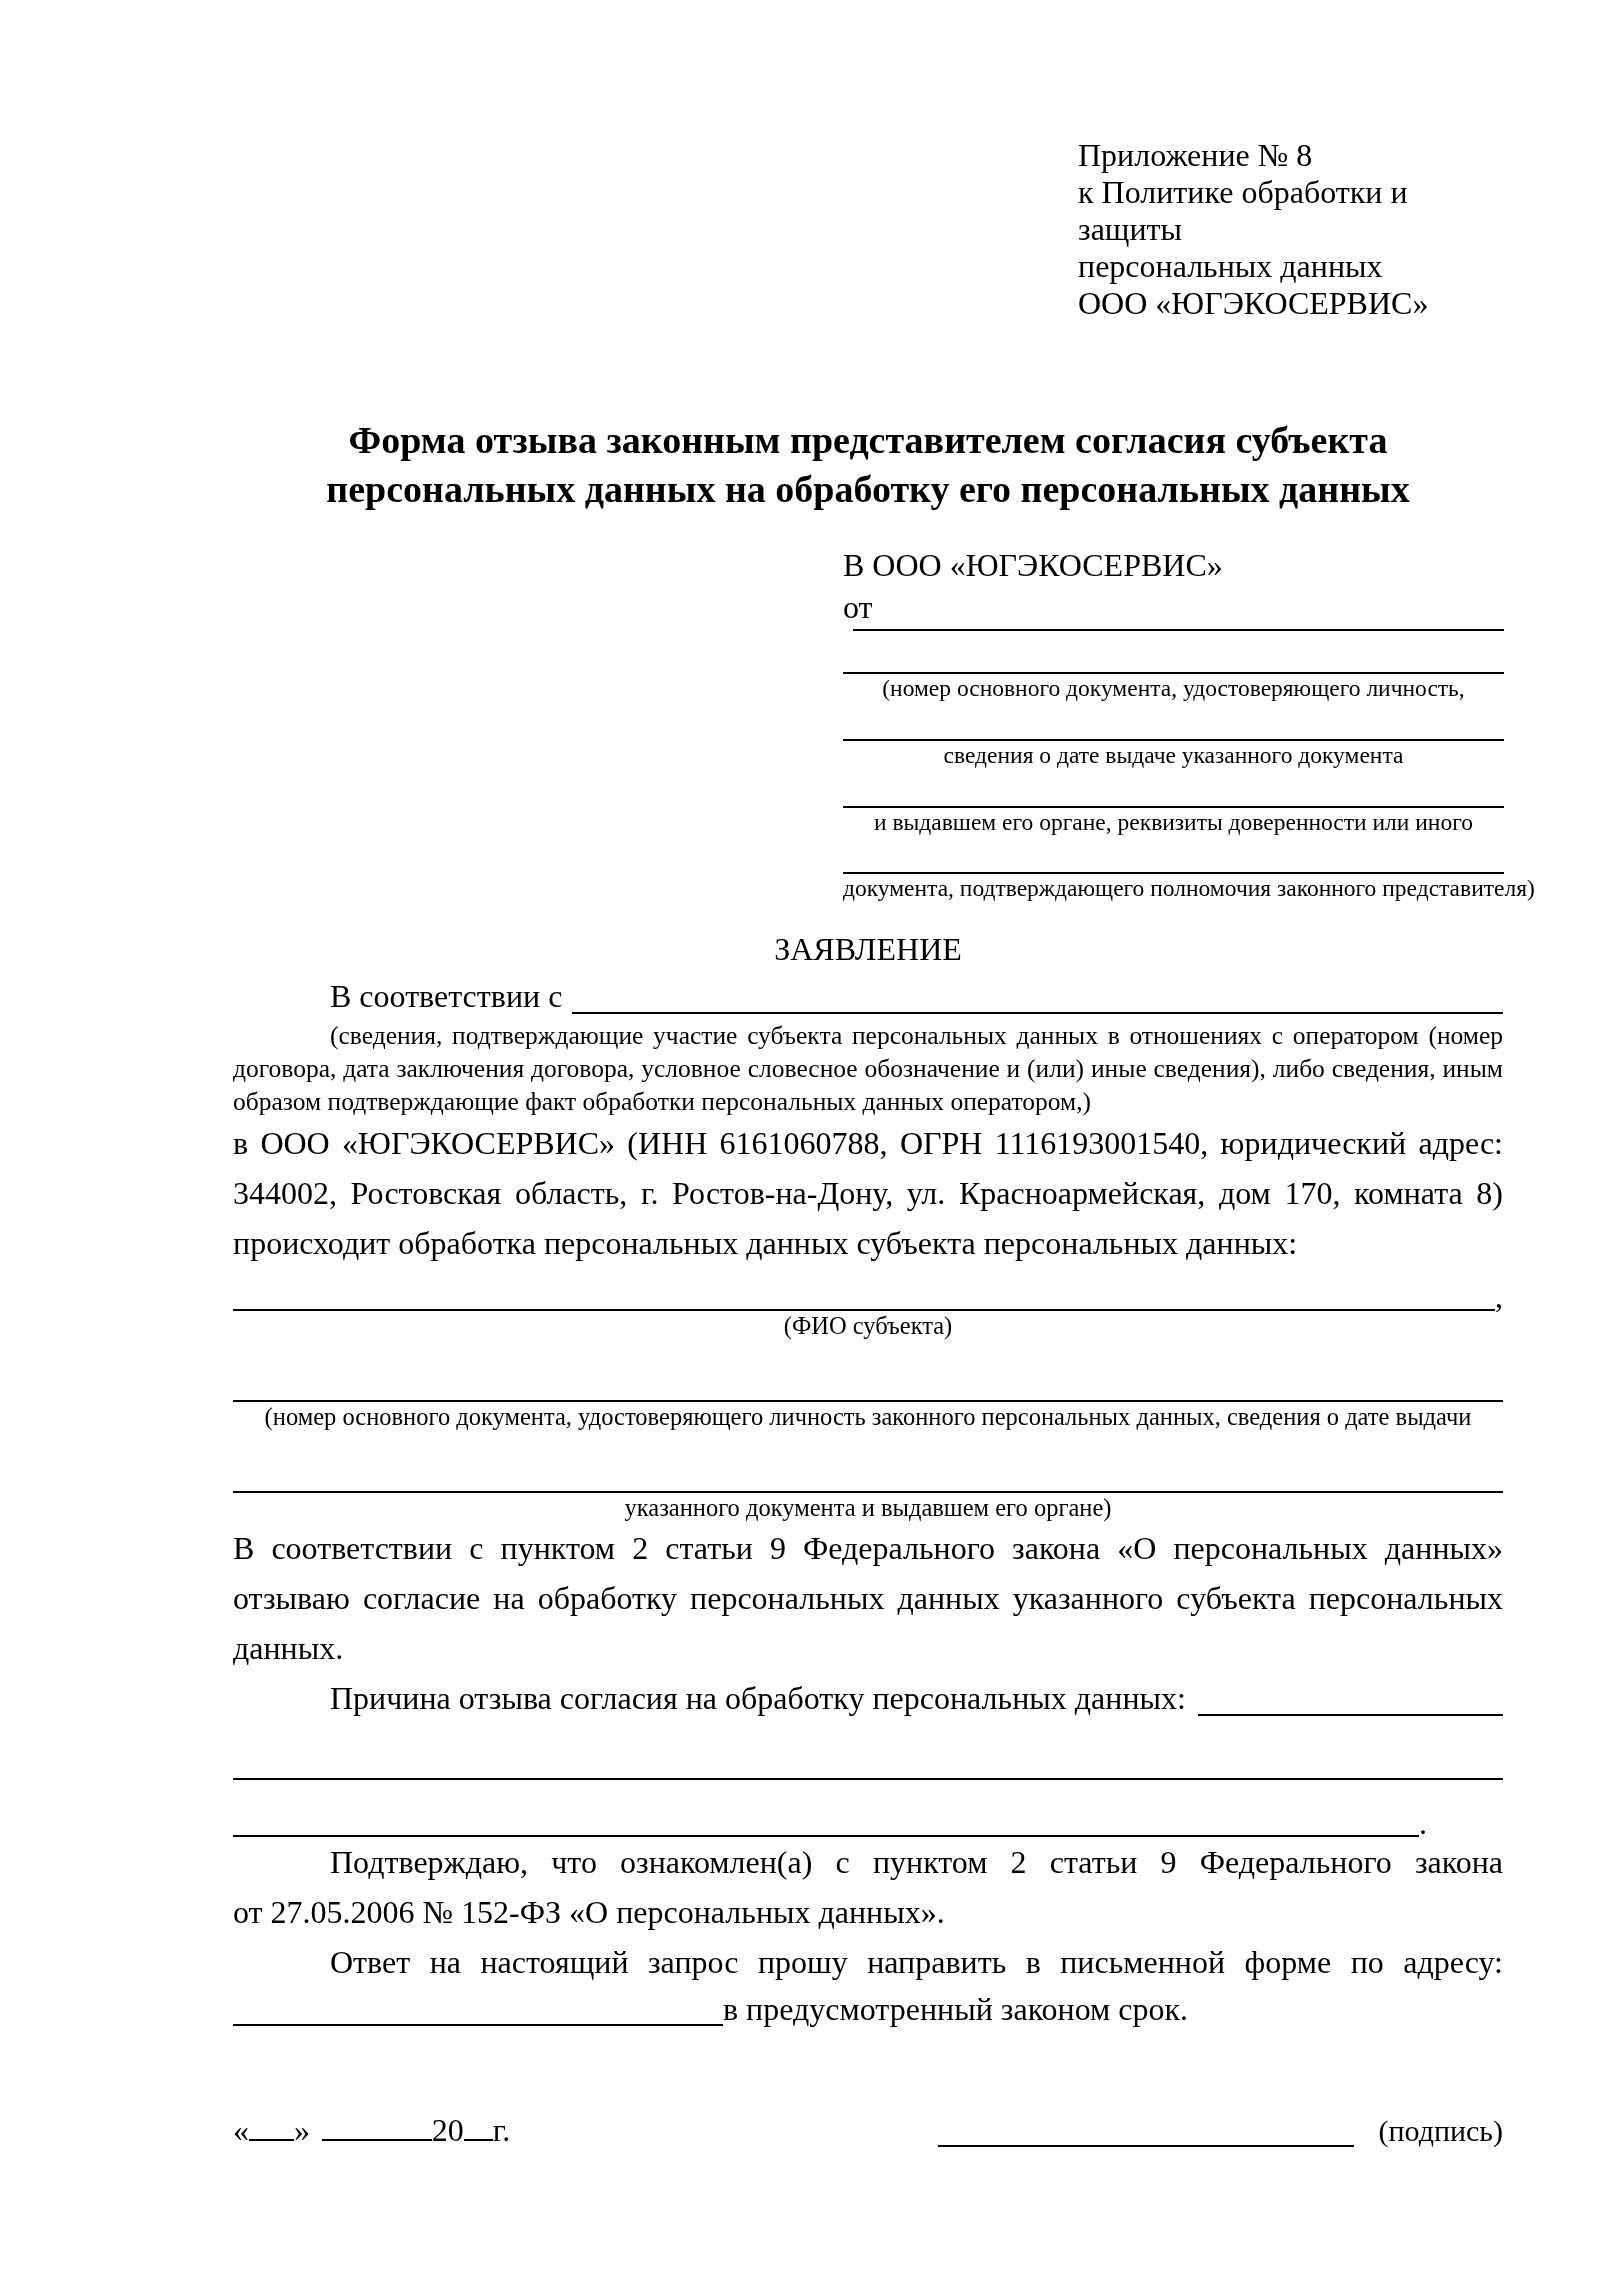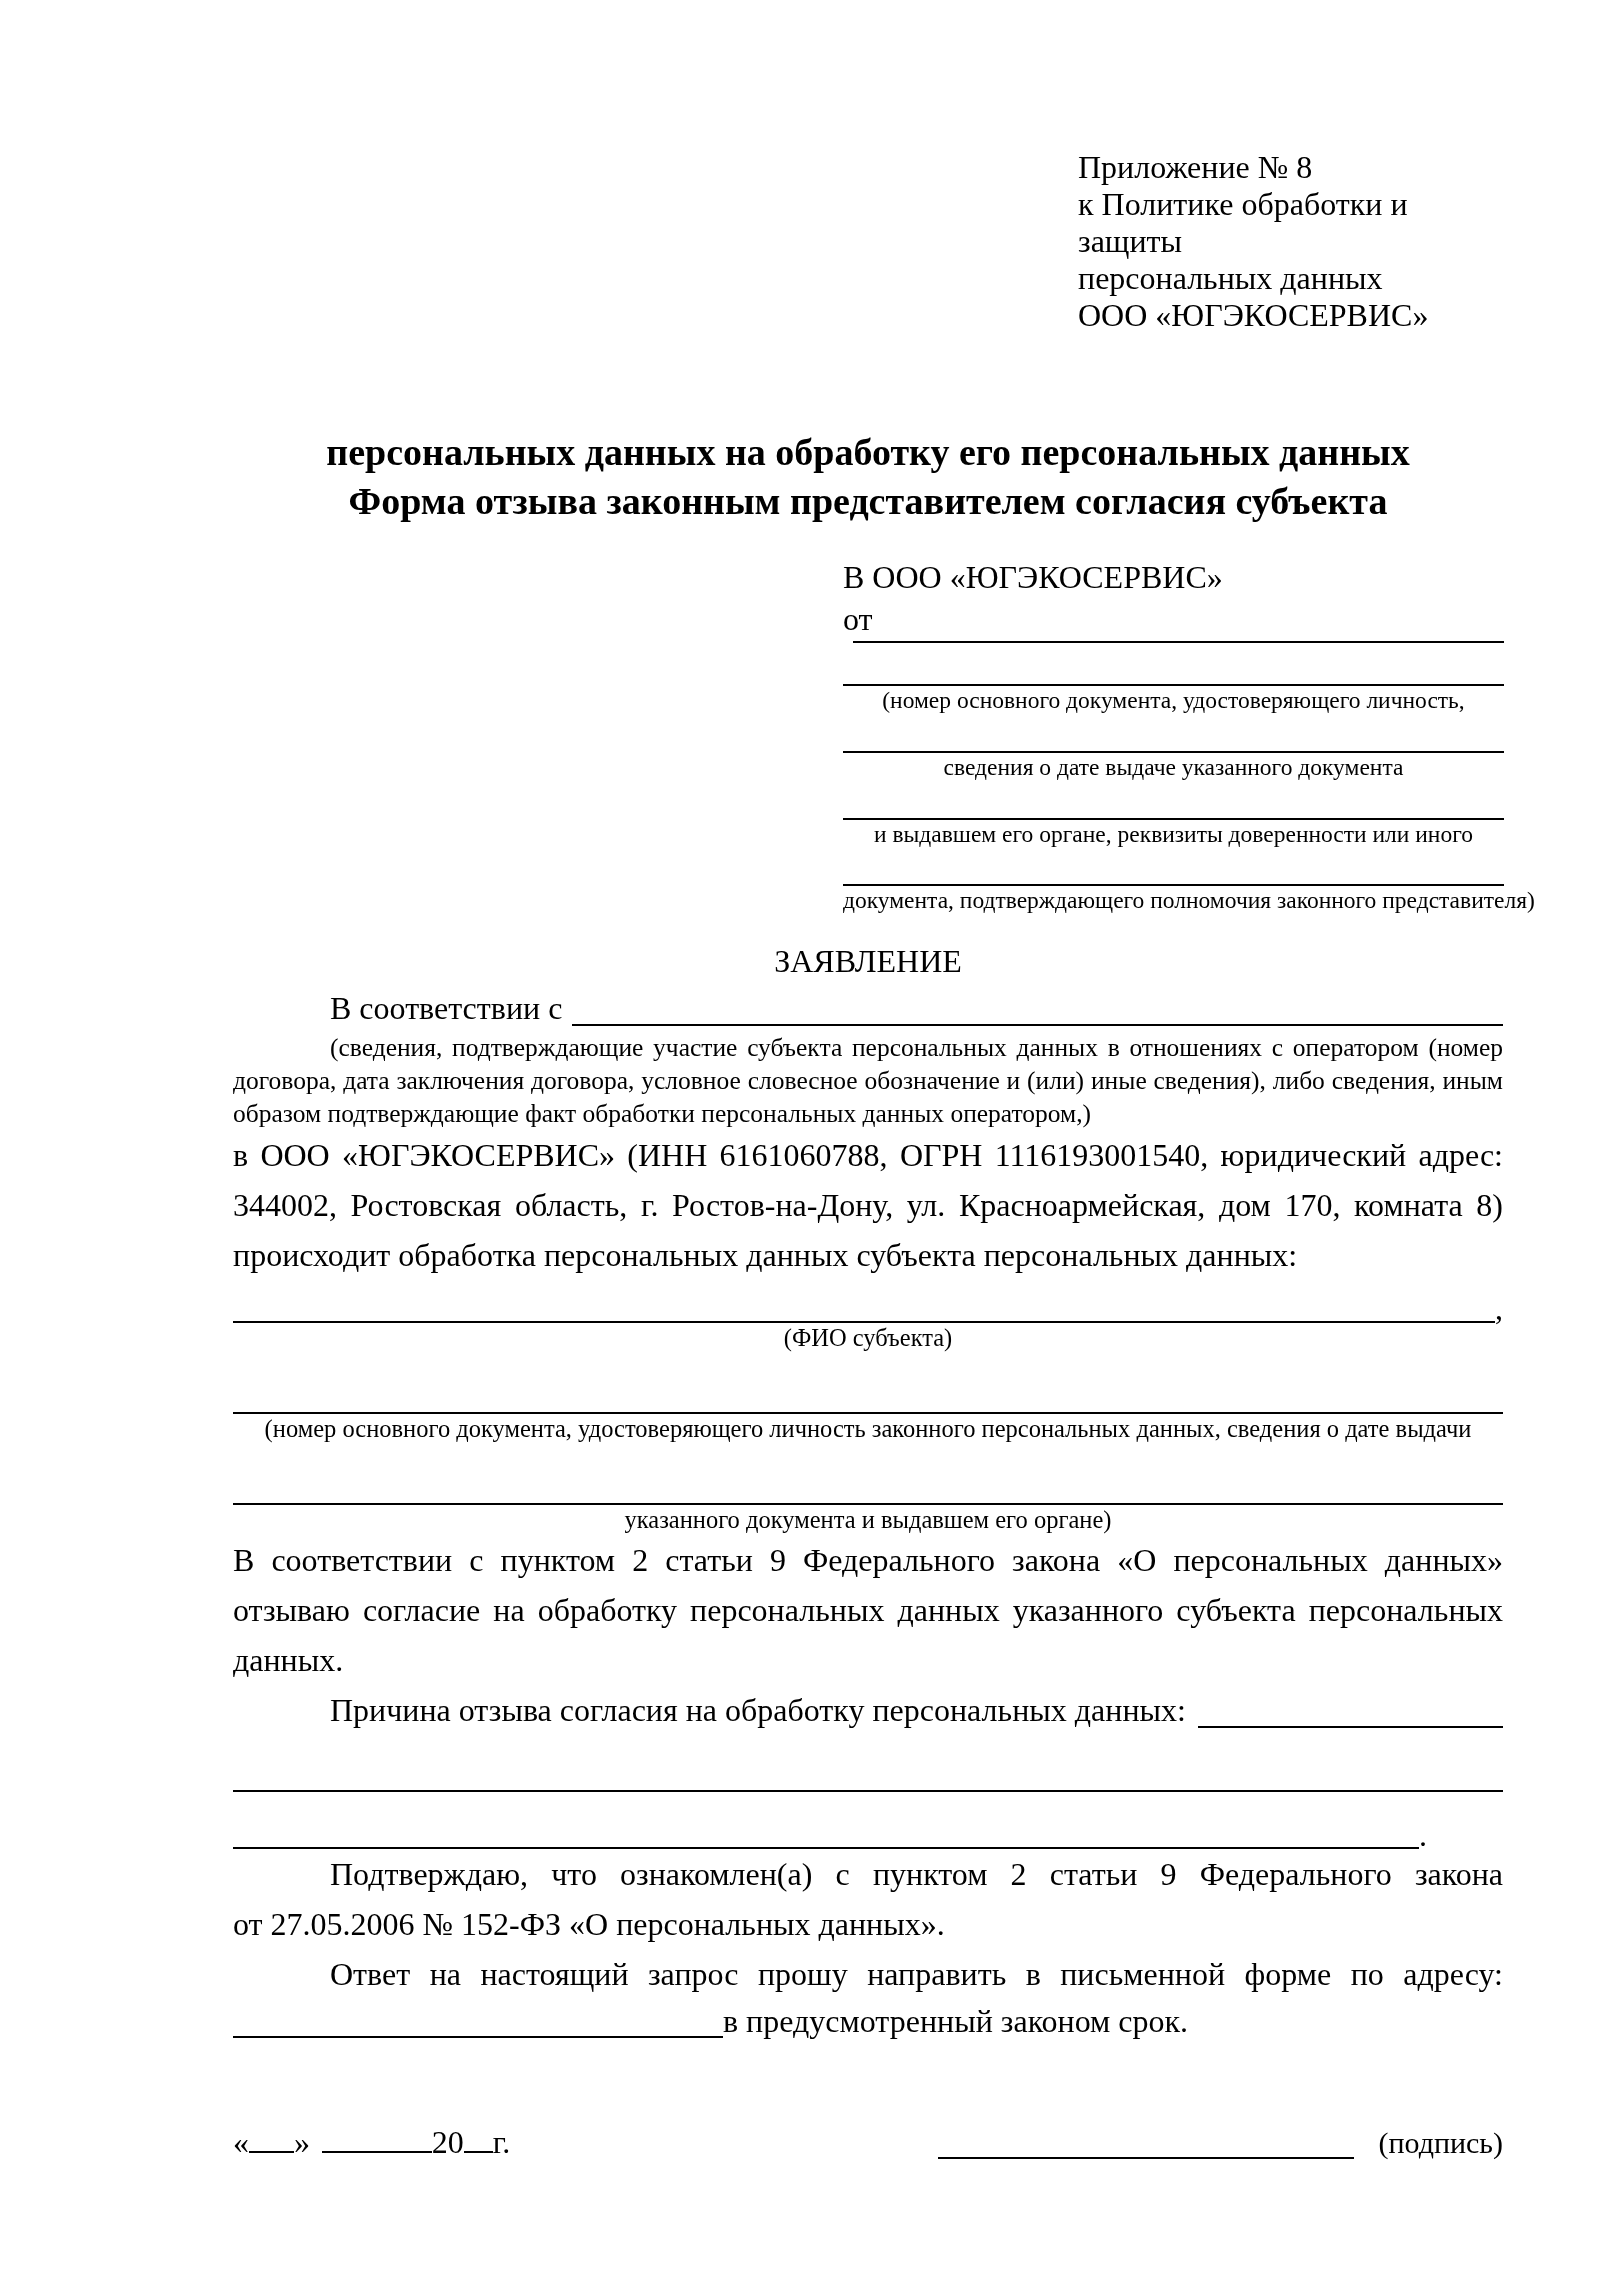--- a/index.html
+++ b/index.html
@@ -3,21 +3,21 @@
 <meta charset="utf-8">
 <style>
   html, body { margin: 0; padding: 0; background: #ffffff; }
   body {
     width: 1621px; height: 2293px;
     font-family: "Liberation Serif", "DejaVu Serif", serif;
     color: #000;
     position: relative;
   }
   .page { position: absolute; inset: 0; background: #fff; }
-  .content { position: absolute; left: 233px; top: 137px; width: 1270px; margin-top: 12px; }
+  .content { position: absolute; left: 233px; top: 137px; width: 1270px; }
 
   
   .appendix { margin-left: 845px; font-size: 32px; line-height: 37px; }
 
   
   .doc-title { margin-top: 94px; text-align: center; font-weight: bold; font-size: 38px; line-height: 49px; }
 
   
   .addressee { margin-left: 610px; width: 661px; margin-top: 31px; font-size: 32px; }
   .addr-org { line-height: 41px; }
@@ -70,22 +70,22 @@
   <div class="content">
 
     <div class="appendix">
       <div>Приложение № 8</div>
       <div>к Политике обработки и защиты</div>
       <div>персональных данных</div>
       <div>ООО «ЮГЭКОСЕРВИС»</div>
     </div>
 
     <div class="doc-title">
+      <div>Форма отзыва законным представителем согласия субъекта</div>
       <div>персональных данных на обработку его персональных данных</div>
-      <div>Форма отзыва законным представителем согласия субъекта</div>
     </div>
 
     <div class="addressee">
       <div class="addr-org">В ООО «ЮГЭКОСЕРВИС»</div>
       <div class="addr-from">
         <span class="lbl">от</span>
         <span class="blank grow"></span>
       </div>
 
       <div class="addr-rule"></div>

